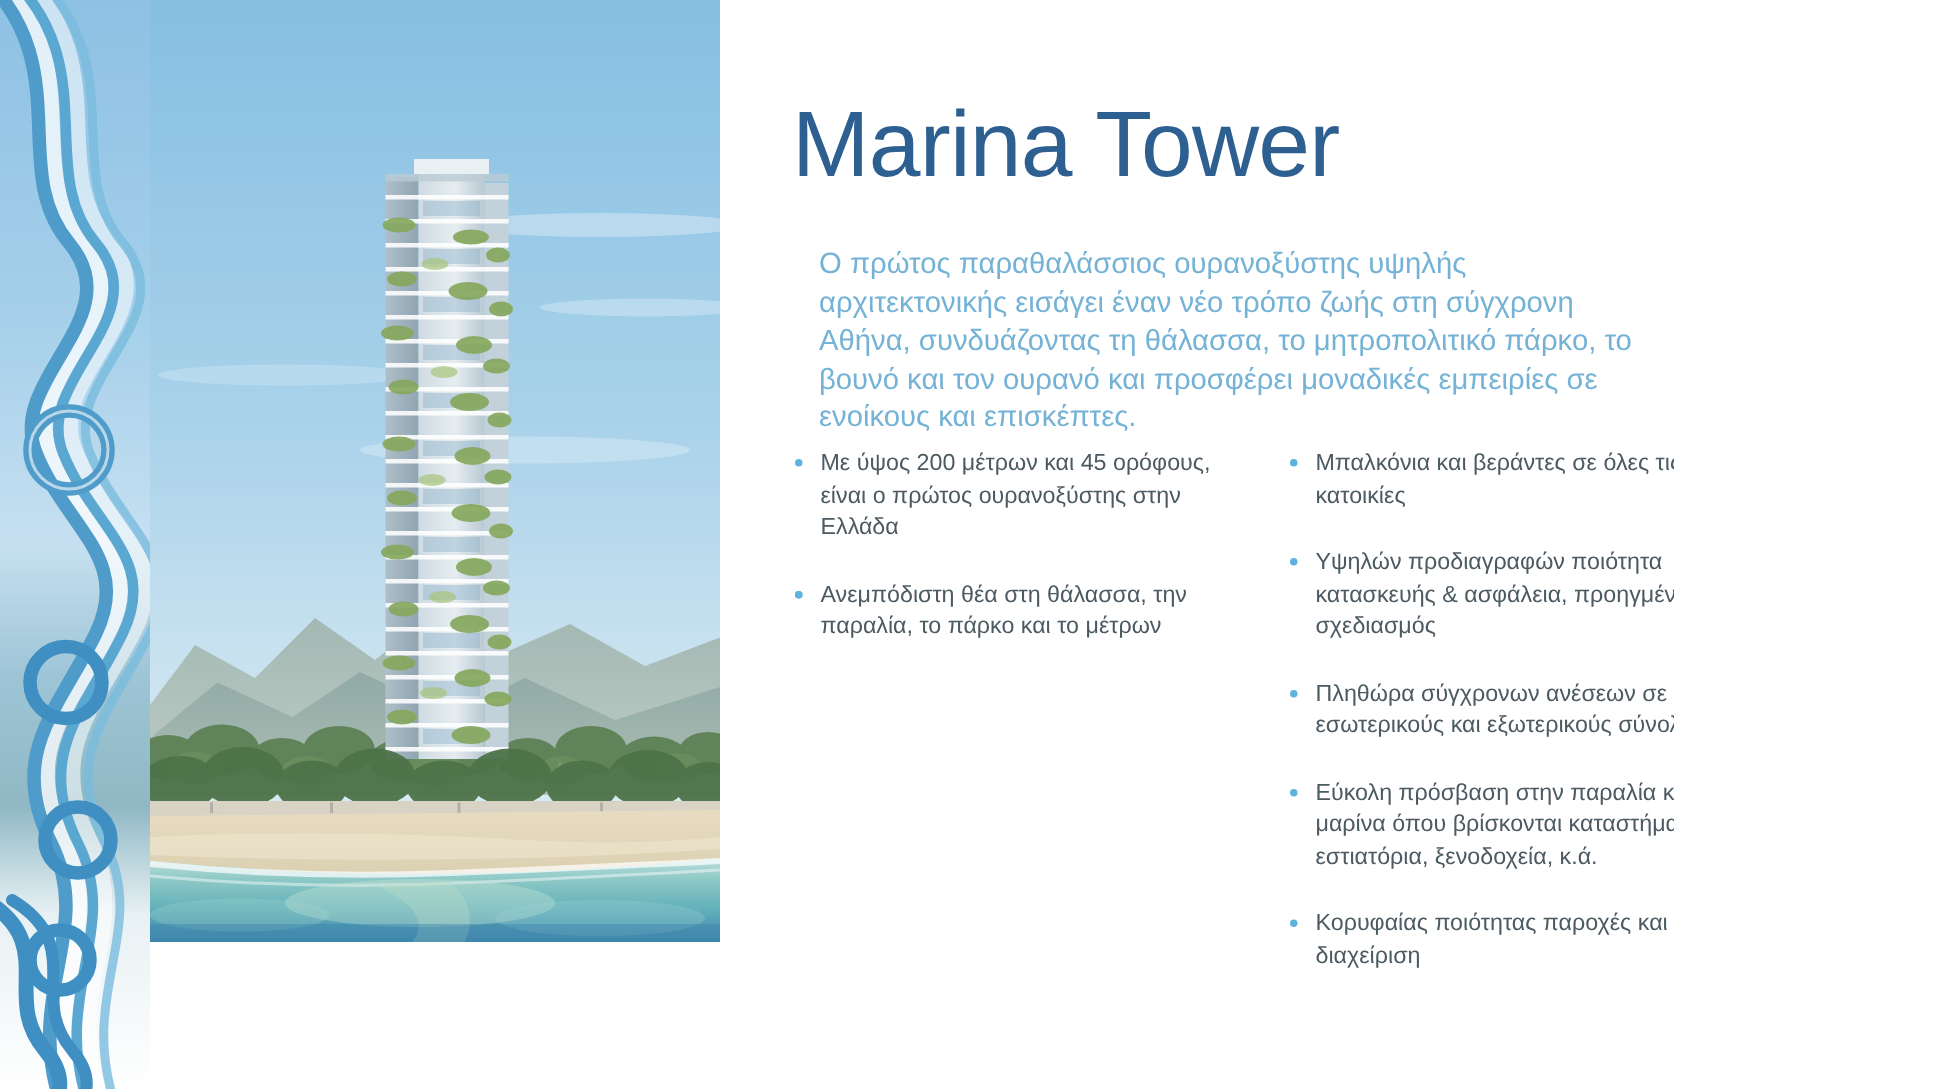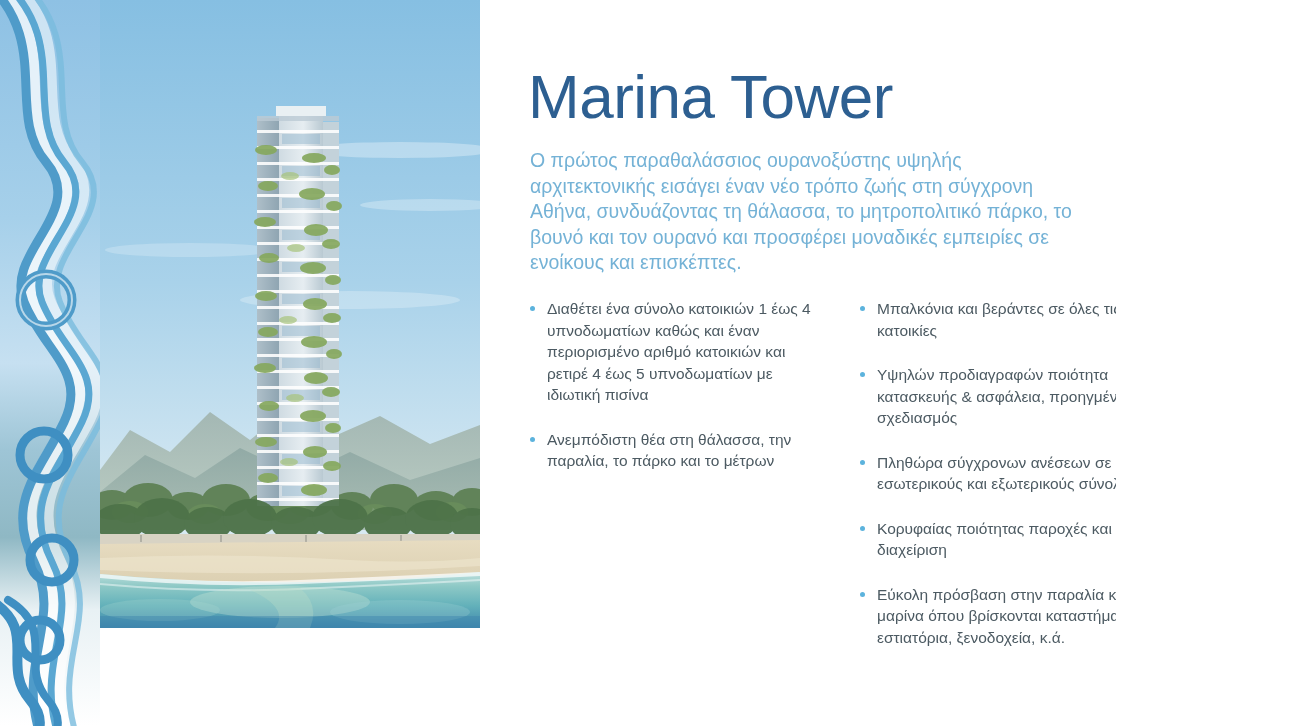--- a/index.html
+++ b/index.html
@@ -69,21 +69,21 @@
     letter-spacing: -0.5px;
     color: #2d5f91;
     white-space: nowrap;
   }
 
   .intro {
     position: absolute;
     left: 2px;
     top: 148px;
     width: 560px;
-    margin: 0;
+    margin: 16px;
     font-size: 19.5px;
     line-height: 25.5px;
     font-weight: 400;
     color: #74b2d6;
   }
 
   .bullets {
     position: absolute;
     left: 0;
     top: 298px;
@@ -407,21 +407,24 @@
 
     <h1 class="page-title">Marina Tower</h1>
 
     <p class="intro">Ο πρώτος παραθαλάσσιος ουρανοξύστης υψηλής αρχιτεκτονικής εισάγει έναν νέο τρόπο ζωής στη σύγχρονη Αθήνα, συνδυάζοντας τη θάλασσα, το μητροπολιτικό πάρκο, το βουνό και τον ουρανό και προσφέρει μοναδικές εμπειρίες σε ενοίκους και επισκέπτες.</p>
 
     <div class="bullets">
 
       <div class="bullet-col left">
         <div class="bullet-item">
           <span class="bullet-dot"></span>
-          <span>Διαθέτει ένα σύνολο κατοικιών 1 έως 4 υπνοδωματίων καθώς και έναν περιορισμένο αριθμό κατοικιών και ρετιρέ 4 έως 5 υπνοδωματίων με ιδιωτική πισίνα</span>
+          <span>Με ύψος 200 μέτρων και 45 ορόφους, είναι ο πρώτος ουρανοξύστης στην Ελλάδα</span>
+        </div>
+        <div class="bullet-item">
+          <span class="bullet-dot"></span>
         </div>
         <div class="bullet-item">
           <span class="bullet-dot"></span>
           <span>Ανεμπόδιστη θέα στη θάλασσα, την παραλία, το πάρκο και το μέτρων</span>
         </div>
       </div>
 
       <div class="bullet-col right">
         <div class="bullet-item">
           <span class="bullet-dot"></span>
@@ -430,25 +433,25 @@
         <div class="bullet-item">
           <span class="bullet-dot"></span>
           <span>Υψηλών προδιαγραφών ποιότητα κατασκευής &amp; ασφάλεια, προηγμένος σχεδιασμός</span>
         </div>
         <div class="bullet-item">
           <span class="bullet-dot"></span>
           <span>Πληθώρα σύγχρονων ανέσεων σε εσωτερικούς και εξωτερικούς σύνολο</span>
         </div>
         <div class="bullet-item">
           <span class="bullet-dot"></span>
+          <span>Εύκολη πρόσβαση στην παραλία και τη μαρίνα όπου βρίσκονται καταστήματα, εστιατόρια, ξενοδοχεία, κ.ά.</span>
+        </div>
+        <div class="bullet-item">
+          <span class="bullet-dot"></span>
           <span>Κορυφαίας ποιότητας παροχές και διαχείριση</span>
-        </div>
-        <div class="bullet-item">
-          <span class="bullet-dot"></span>
-          <span>Εύκολη πρόσβαση στην παραλία και τη μαρίνα όπου βρίσκονται καταστήματα, εστιατόρια, ξενοδοχεία, κ.ά.</span>
         </div>
       </div>
 
     </div>
   </div>
 
   <div class="logo">
     <div class="logo-mark">
       <svg width="52" height="52" viewBox="0 0 52 52" xmlns="http://www.w3.org/2000/svg" aria-hidden="true">
         <defs>

